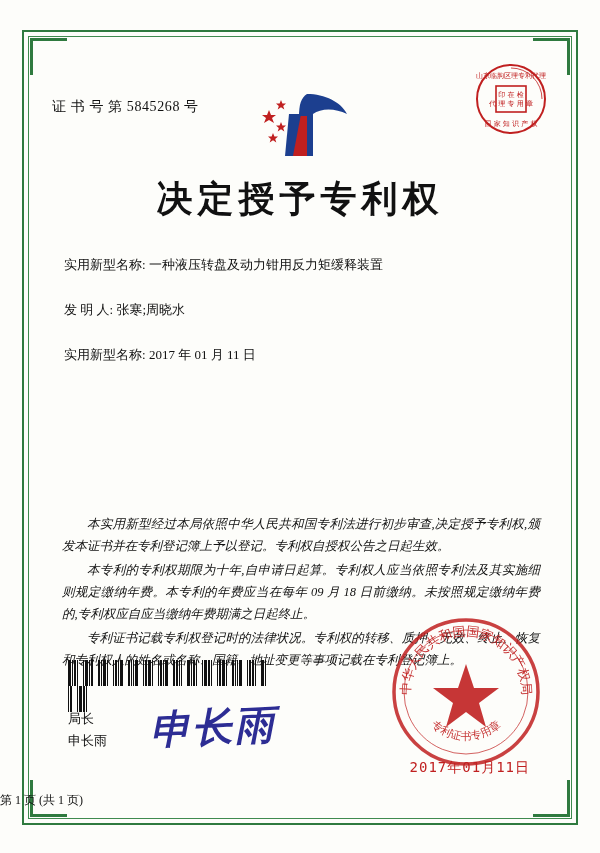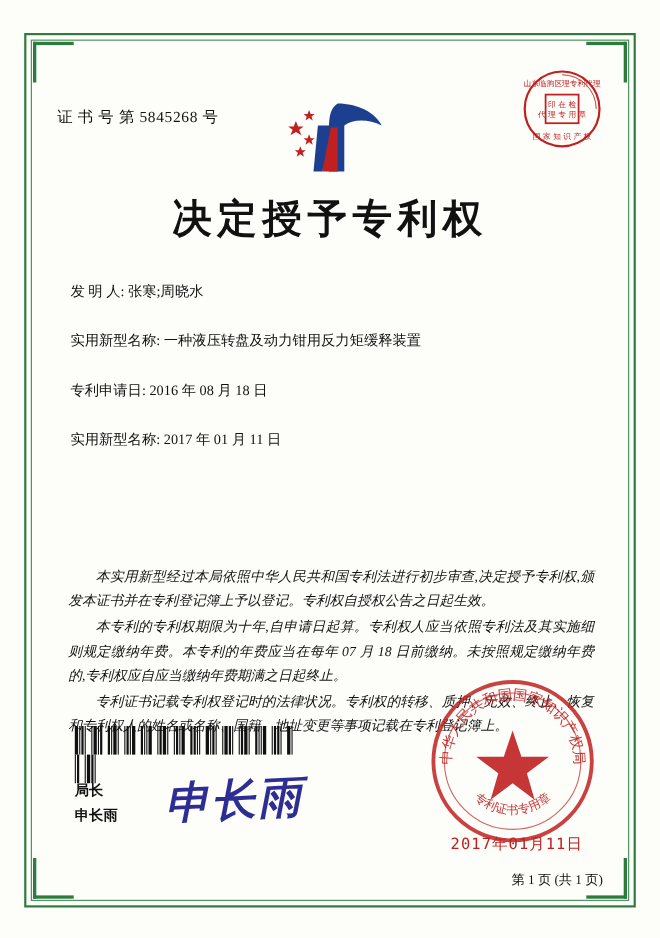--- a/index.html
+++ b/index.html
@@ -131,21 +131,20 @@
     margin-right: 1px;
     vertical-align: top;
   }
 
   .signature-block {
     position: absolute;
     left: 68px; top: 708px;
     font-size: 13px;
     line-height: 22px;
     color: #111;
-    font-weight: bold;
   }
 
   .handwriting {
     position: absolute;
     left: 150px; top: 700px;
     font-size: 40px;
     color: #1c1c8c;
     font-family: "DejaVu Serif", serif;
     font-style: italic;
     font-weight: bold;
@@ -166,21 +165,21 @@
     font-size: 14px;
     color: #c02020;
     letter-spacing: 1px;
     font-family: "DejaVu Sans Mono", monospace;
   }
 
   .footer-page {
     position: absolute;
     left: 0; bottom: 44px;
     width: 548px;
-    text-align: right;
+    text-align: left;
     font-size: 12px;
     color: #111;
   }
 
   .sealtext {
     font-size: 7px;
     fill: #c02020;
     font-family: "DejaVu Sans", sans-serif;
   }
 </style>
@@ -221,40 +220,36 @@
       <path d="M37 6 A31 31 0 0 1 68 37" fill="none" stroke="#c02020" stroke-width="0.8"></path>
       <text class="sealtext" x="37" y="16" text-anchor="middle">山东临朐区理专利代理</text>
       <text class="sealtext" x="37" y="64" text-anchor="middle">国 家 知 识 产 权</text>
     </svg>
   </div>
 
   <div class="main-title">决定授予专利权</div>
 
   <div class="fields">
     <div class="field">
+      <span class="lbl">实用新型名称:</span>
+      <span class="val">一种液压转盘及动力钳用反力矩缓释装置</span>
+    </div>
+    <div class="field">
       <span class="lbl">发  明  人:</span>
       <span class="val">张寒;周晓水</span>
     </div>
     <div class="field">
       <span class="lbl">实用新型名称:</span>
-      <span class="val">一种液压转盘及动力钳用反力矩缓释装置</span>
-    </div>
-    <div class="field">
-      <span class="lbl">专利申请日:</span>
-      <span class="val">2016 年 08 月 18 日</span>
-    </div>
-    <div class="field">
-      <span class="lbl">实用新型名称:</span>
       <span class="val">2017 年 01 月 11 日</span>
     </div>
   </div>
 
   <div class="paragraphs">
     <p>本实用新型经过本局依照中华人民共和国专利法进行初步审查,决定授予专利权,颁发本证书并在专利登记簿上予以登记。专利权自授权公告之日起生效。</p>
-    <p>本专利的专利权期限为十年,自申请日起算。专利权人应当依照专利法及其实施细则规定缴纳年费。本专利的年费应当在每年 07 月 18 日前缴纳。未按照规定缴纳年费的,专利权应自应当缴纳年费期满之日起终止。</p>
+    <p>本专利的专利权期限为十年,自申请日起算。专利权人应当依照专利法及其实施细则规定缴纳年费。本专利的年费应当在每年 09 月 18 日前缴纳。未按照规定缴纳年费的,专利权应自应当缴纳年费期满之日起终止。</p>
     <p>专利证书记载专利权登记时的法律状况。专利权的转移、质押、无效、终止、恢复和专利权人的姓名或名称、国籍、地址变更等事项记载在专利登记簿上。</p>
   </div>
 
   <div class="barcode">
     <span style="width:3px"></span><span style="width:1px"></span><span style="width:2px"></span><span style="width:1px"></span>
     <span style="width:1px"></span><span style="width:3px"></span><span style="width:1px"></span><span style="width:2px"></span>
     <span style="width:2px"></span><span style="width:1px"></span><span style="width:3px"></span><span style="width:1px"></span>
     <span style="width:1px"></span><span style="width:2px"></span><span style="width:1px"></span><span style="width:3px"></span>
     <span style="width:2px"></span><span style="width:1px"></span><span style="width:1px"></span><span style="width:3px"></span>
     <span style="width:1px"></span><span style="width:2px"></span><span style="width:3px"></span><span style="width:1px"></span>

